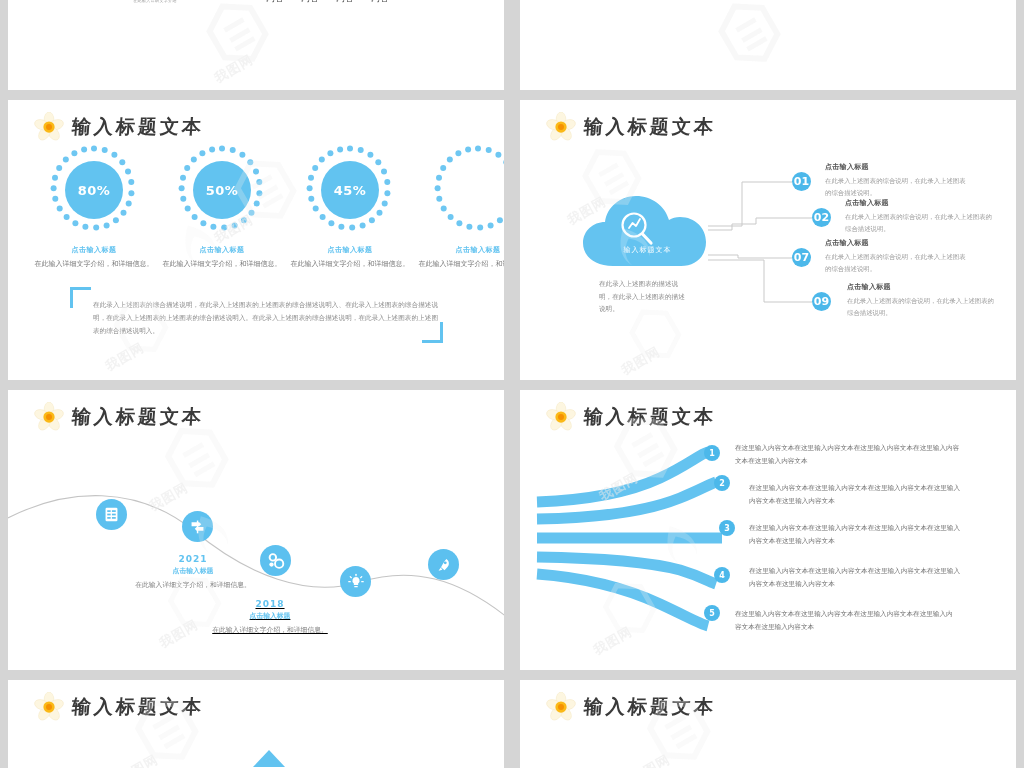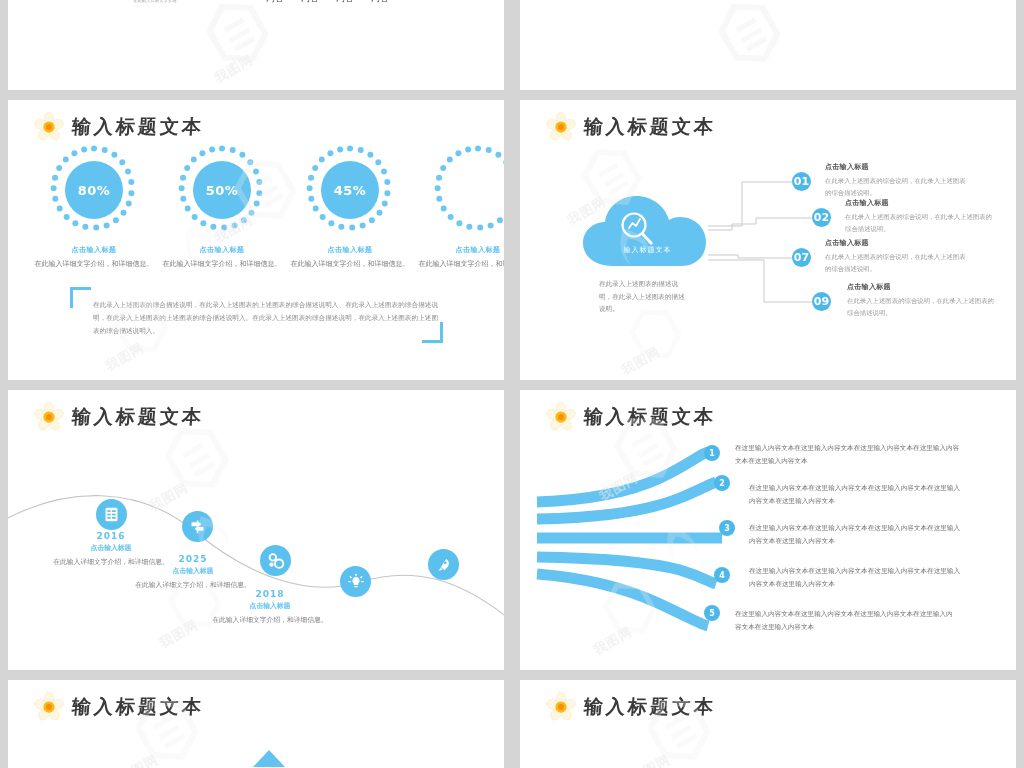--- a/index.html
+++ b/index.html
@@ -482,31 +482,26 @@
         </svg>
       </div>
       <div class="tl-node" style="left:420px;top:159px;">
         <svg width="18" height="18" viewBox="0 0 20 20">
           <path d="M12.6 3.2 c3 1.6 3.9 6 1.3 9 l-3.3 3.7 -3.9 -3.4 2.3 -4.3 c.9 -1.7 2.2 -3.5 3.6 -5Z" fill="#fff"></path>
           <circle cx="11.4" cy="7.6" r="1.6" fill="#5cc0ef"></circle>
           <path d="M6.4 12.9 L4 16.3 l4.1 -1.1Z" fill="#fff"></path>
         </svg>
       </div>
 
-      <div class="tl-block" style="left:43px;top:141px;">
-        <div class="tl-year">2016</div>
+      <div class="tl-block" style="left:125px;top:164px;">
+        <div class="tl-year">2021</div>
         <div class="tl-sub">点击输入标题</div>
         <div class="tl-desc">在此输入详细文字介绍，和详细信息。</div>
       </div>
-      <div class="tl-block" style="left:125px;top:164px;">
-        <div class="tl-year">2025</div>
-        <div class="tl-sub">点击输入标题</div>
-        <div class="tl-desc">在此输入详细文字介绍，和详细信息。</div>
-      </div>
-      <div class="tl-block" style="left:202px;top:199px;">
+      <div class="tl-block" style="left:202px;top:209px;text-decoration:underline;">
         <div class="tl-year">2018</div>
         <div class="tl-sub">点击输入标题</div>
         <div class="tl-desc">在此输入详细文字介绍，和详细信息。</div>
       </div>
     </div>
 
     <div class="wm">
       <div class="wmbig" style="left:148px;top:30px;">
         <svg viewBox="0 0 100 100" width="86" height="86">
             <path d="M50 8 L78 26 L78 62 L50 80 L22 62 L22 26 Z" fill="none" stroke="#ededed" stroke-width="7"></path>

